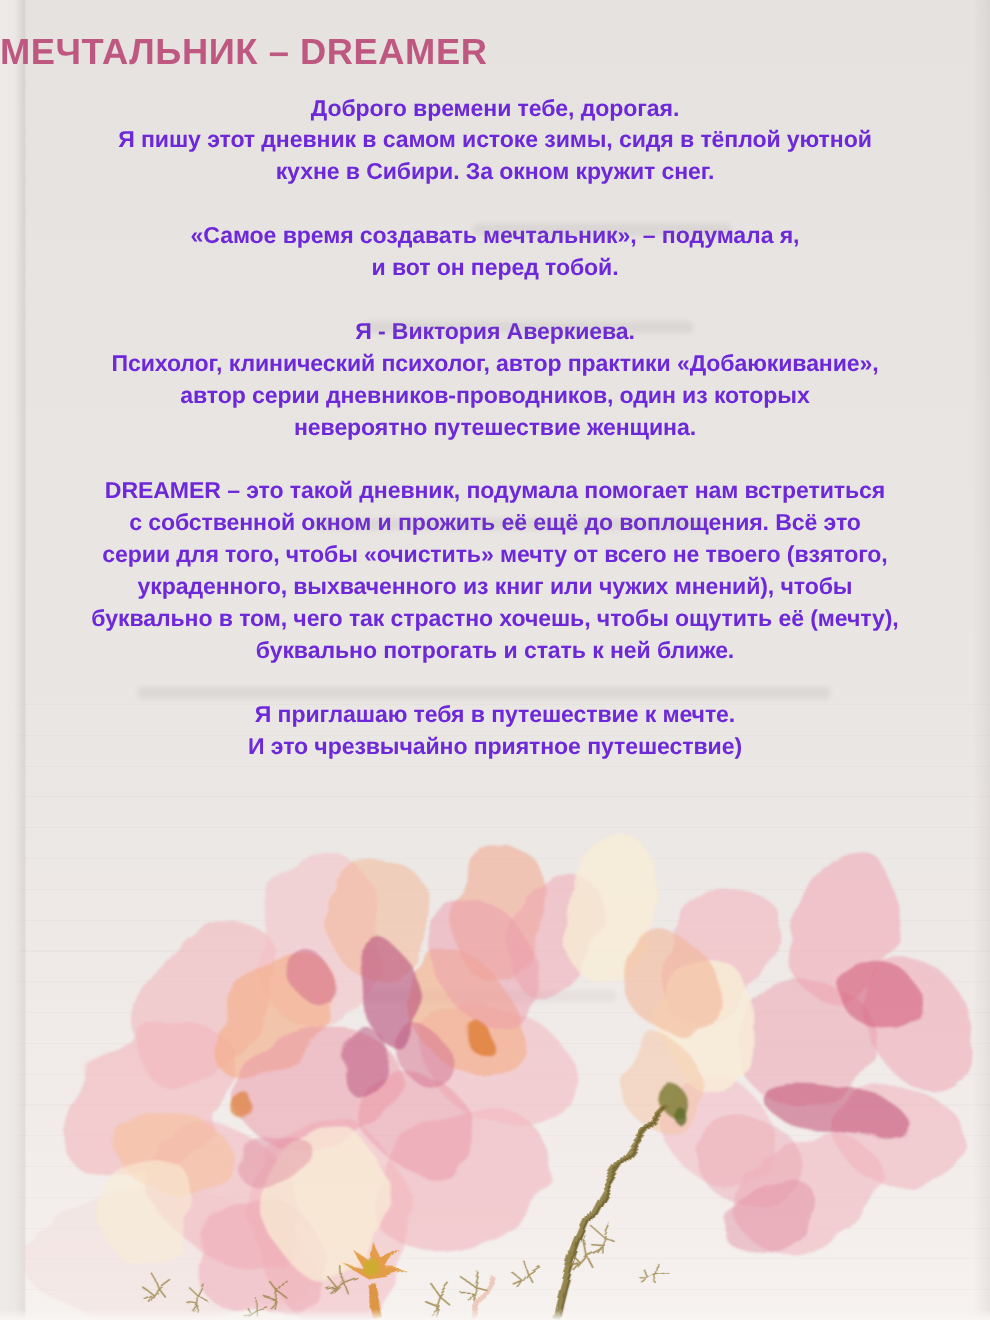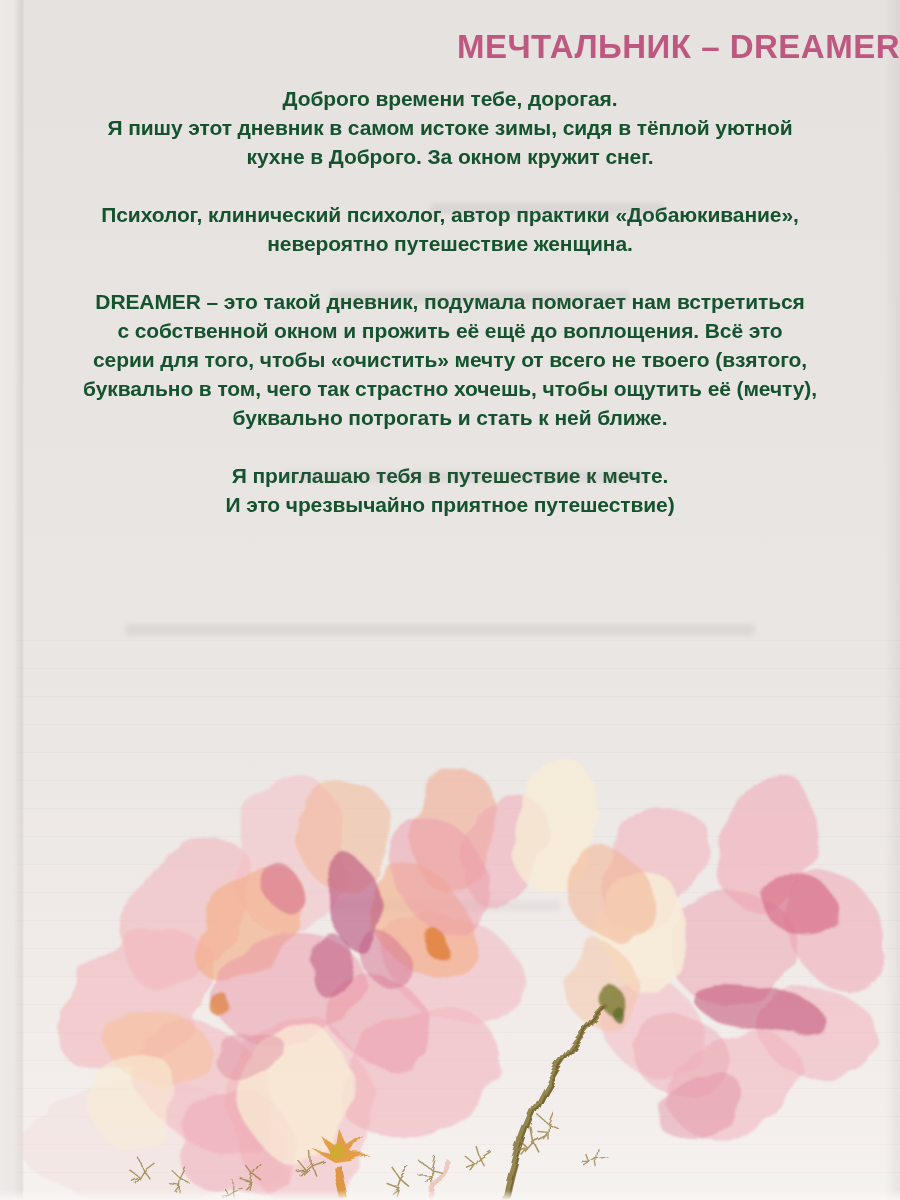--- a/index.html
+++ b/index.html
@@ -26,26 +26,26 @@
     position:absolute;left:0;bottom:0;width:100%;height:10px;
     background:linear-gradient(0deg,#f8f5f3,rgba(248,245,243,0));
   }
   
   .ruling{
     position:absolute;left:0;top:640px;width:100%;height:560px;
     background:repeating-linear-gradient(180deg,rgba(150,138,142,.05) 0px,rgba(150,138,142,.05) 1px,rgba(0,0,0,0) 1px,rgba(0,0,0,0) 28px);
   }
   .title{
     position:absolute;top:6px;left:0;width:100%;
-    text-align:right;font-size:33px;font-weight:700;letter-spacing:.5px;
+    text-align:left;font-size:33px;font-weight:700;letter-spacing:.5px;
     color:#bf5880;white-space:nowrap;
   }
   .text-block{
     position:absolute;top:84px;left:10px;width:880px;
-    text-align:center;color:#14532d;font-size:21px;line-height:29px;font-weight:700;
+    text-align:center;color:#6d28d9;font-size:21px;line-height:29px;font-weight:700;
     letter-spacing:-0.1px;
   }
   .para{margin:0 0 29px 0;}
   .para:last-child{margin-bottom:16px;}
   .line{white-space:nowrap;}
   
   .ghost{
     position:absolute;height:11px;border-radius:5px;
     background:rgba(118,106,112,.10);filter:blur(2px);
   }
@@ -63,30 +63,37 @@
 <div class="ruling"></div>
 <div class="edge-left"></div>
 <div class="edge-right"></div>
 
 <h1 class="title">МЕЧТАЛЬНИК – DREAMER</h1>
 
 <div class="text-block">
     <div class="para">
       <div class="line">Доброго времени тебе, дорогая.</div>
       <div class="line">Я пишу этот дневник в самом истоке зимы, сидя в тёплой уютной</div>
-      <div class="line">кухне в Доброго. За окном кружит снег.</div>
-    </div>
-    <div class="para">
+      <div class="line">кухне в Сибири. За окном кружит снег.</div>
+    </div>
+    <div class="para">
+      <div class="line">«Самое время создавать мечтальник», – подумала я,</div>
+      <div class="line">и вот он перед тобой.</div>
+    </div>
+    <div class="para">
+      <div class="line">Я - Виктория Аверкиева.</div>
       <div class="line">Психолог, клинический психолог, автор практики «Добаюкивание»,</div>
+      <div class="line">автор серии дневников-проводников, один из которых</div>
       <div class="line">невероятно путешествие женщина.</div>
     </div>
     <div class="para">
       <div class="line">DREAMER – это такой дневник, подумала помогает нам встретиться</div>
       <div class="line">с собственной окном и прожить её ещё до воплощения. Всё это</div>
       <div class="line">серии для того, чтобы «очистить» мечту от всего не твоего (взятого,</div>
+      <div class="line">украденного, выхваченного из книг или чужих мнений), чтобы</div>
       <div class="line">буквально в том, чего так страстно хочешь, чтобы ощутить её (мечту),</div>
       <div class="line">буквально потрогать и стать к ней ближе.</div>
     </div>
     <div class="para">
       <div class="line">Я приглашаю тебя в путешествие к мечте.</div>
       <div class="line">И это чрезвычайно приятное путешествие)</div>
     </div>
   </div>
 
 <div class="ghost g1"></div>

